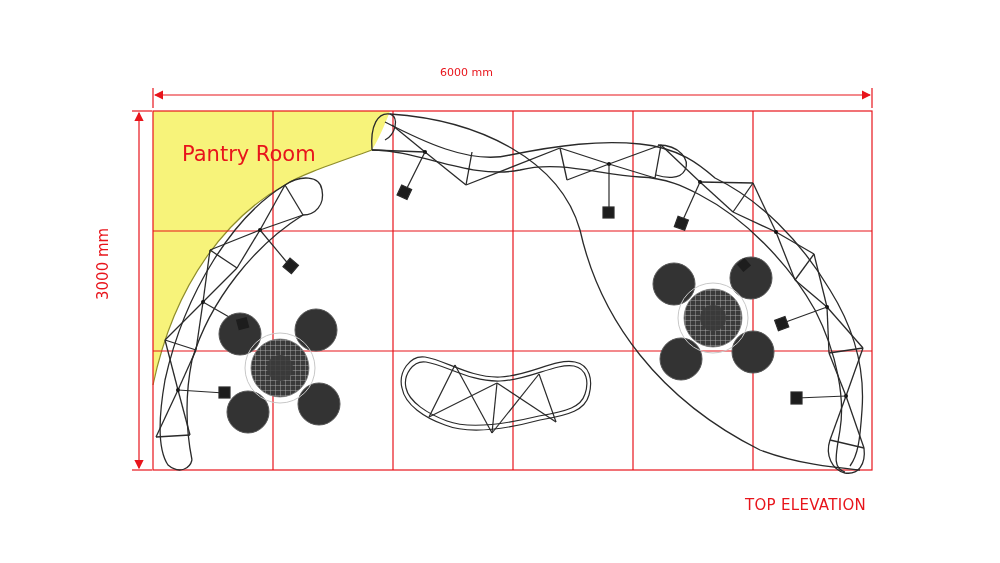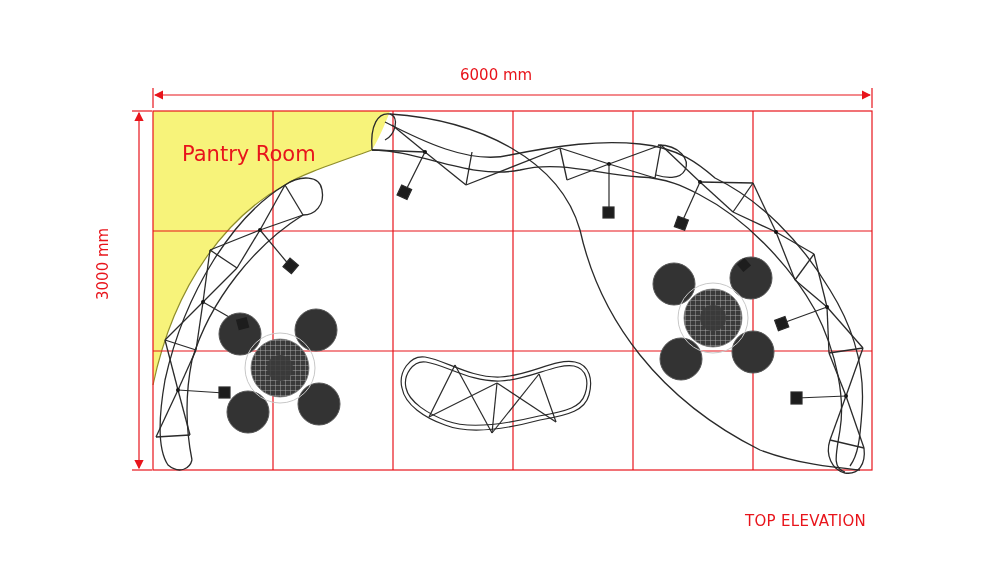--- a/index.html
+++ b/index.html
@@ -1,22 +1,22 @@
 <!DOCTYPE html>
 <html><head>
 <meta charset="utf-8">
 <style>
   html, body { margin: 0; padding: 0; background: #ffffff; }
   body { width: 1000px; height: 563px; position: relative; overflow: hidden; font-family: "DejaVu Sans", sans-serif; }
   #stage { position: absolute; left: 0; top: 0; width: 1000px; height: 563px; }
   .label { position: absolute; color: #e8141b; white-space: nowrap; font-family: "DejaVu Sans", sans-serif; }
-  .dim-width { left: 460px; top: 66px; font-size: 15px; }
+  .dim-width { left: 440px; top: 66px; font-size: 11px; }
   .dim-height { left: 94px; top: 300px; font-size: 15px; transform: rotate(-90deg); transform-origin: left top; }
   .room-label { left: 182px; top: 142px; font-size: 21px; }
-  .view-label { left: 745px; top: 512px; font-size: 15px; letter-spacing: 0.3px; }
+  .view-label { left: 745px; top: 496px; font-size: 15px; letter-spacing: 0.3px; }
 </style>
 </head>
 <body>
 
 <div id="stage">
   <svg width="1000" height="563" viewBox="0 0 1000 563" xmlns="http://www.w3.org/2000/svg">
     <defs>
       <marker id="arrR" markerWidth="8" markerHeight="8" refX="7" refY="4" orient="auto">
         <path d="M0,0 L8,4 L0,8 Z" fill="#e8141b"></path>
       </marker>

